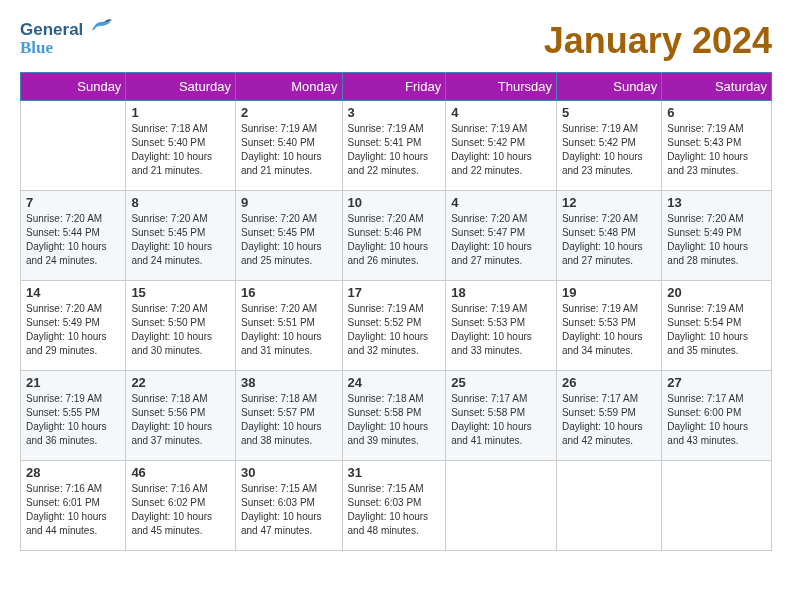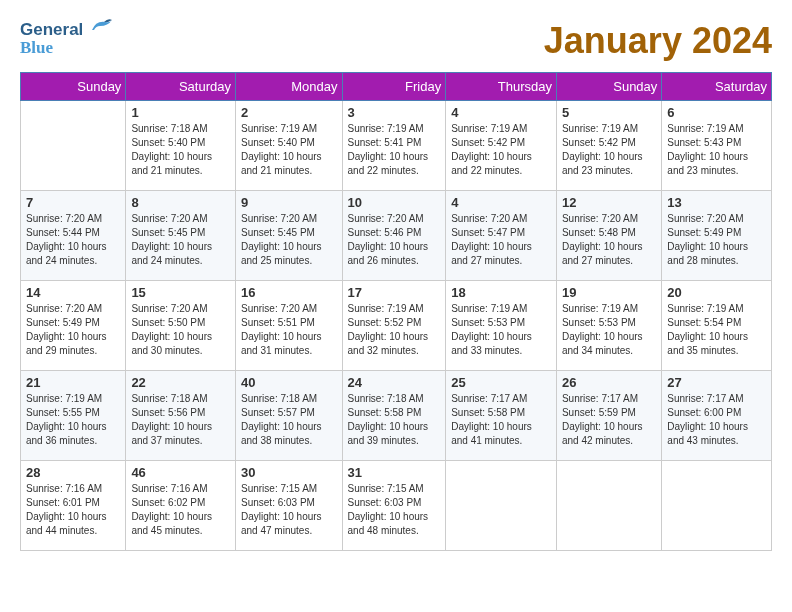--- a/index.html
+++ b/index.html
@@ -198,21 +198,21 @@
       <tr>
         <td>
           <span class="day-num">21</span>
           <div class="cell-content">Sunrise: 7:19 AM<br>Sunset: 5:55 PM<br>Daylight: 10 hours and 36 minutes.</div>
         </td>
         <td>
           <span class="day-num">22</span>
           <div class="cell-content">Sunrise: 7:18 AM<br>Sunset: 5:56 PM<br>Daylight: 10 hours and 37 minutes.</div>
         </td>
         <td>
-          <span class="day-num">40</span>
+          <span class="day-num">38</span>
           <div class="cell-content">Sunrise: 7:18 AM<br>Sunset: 5:57 PM<br>Daylight: 10 hours and 38 minutes.</div>
         </td>
         <td>
           <span class="day-num">24</span>
           <div class="cell-content">Sunrise: 7:18 AM<br>Sunset: 5:58 PM<br>Daylight: 10 hours and 39 minutes.</div>
         </td>
         <td>
           <span class="day-num">25</span>
           <div class="cell-content">Sunrise: 7:17 AM<br>Sunset: 5:58 PM<br>Daylight: 10 hours and 41 minutes.</div>
         </td>

